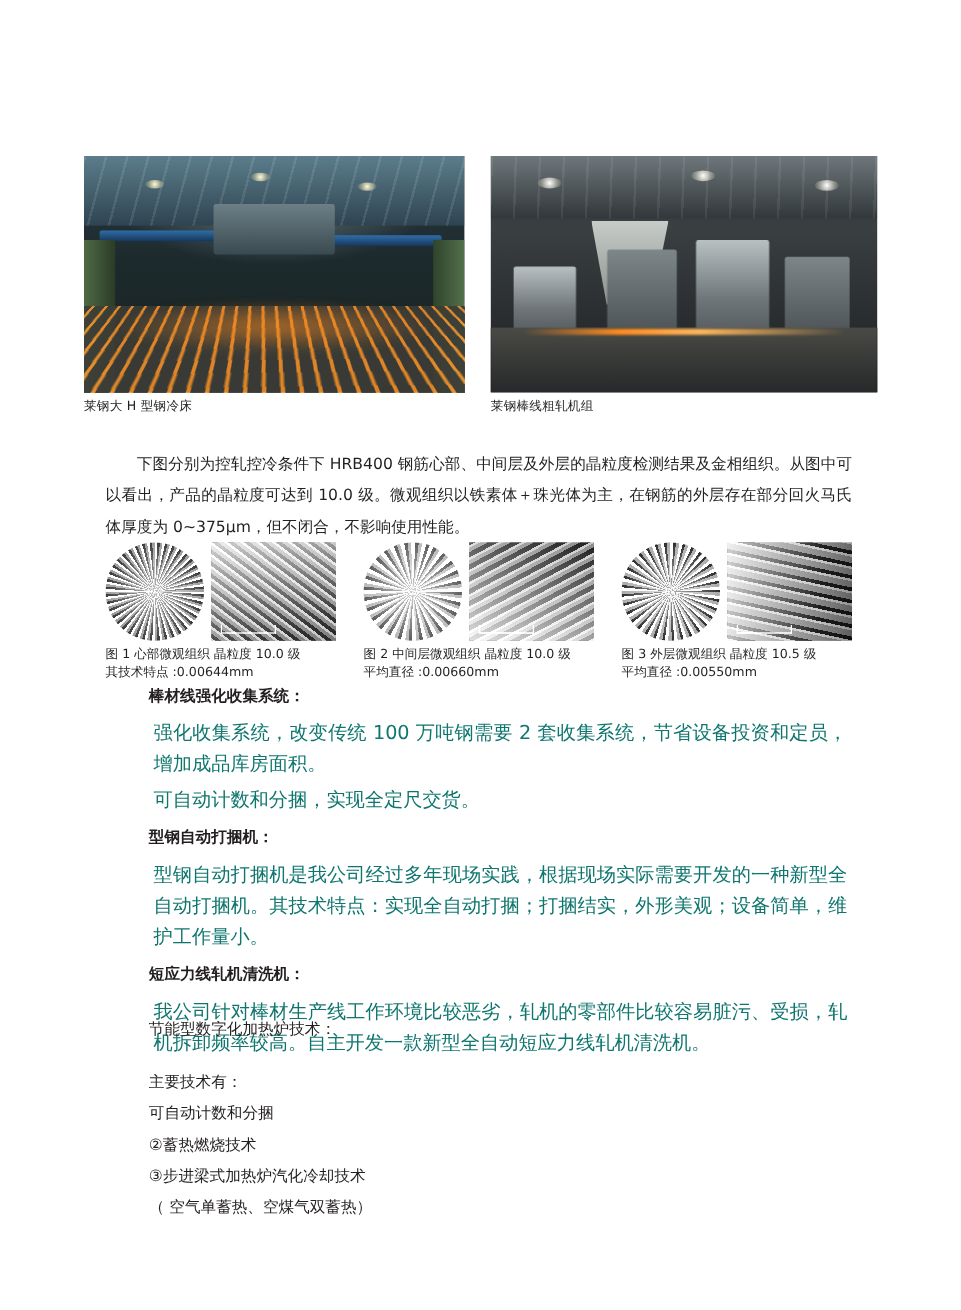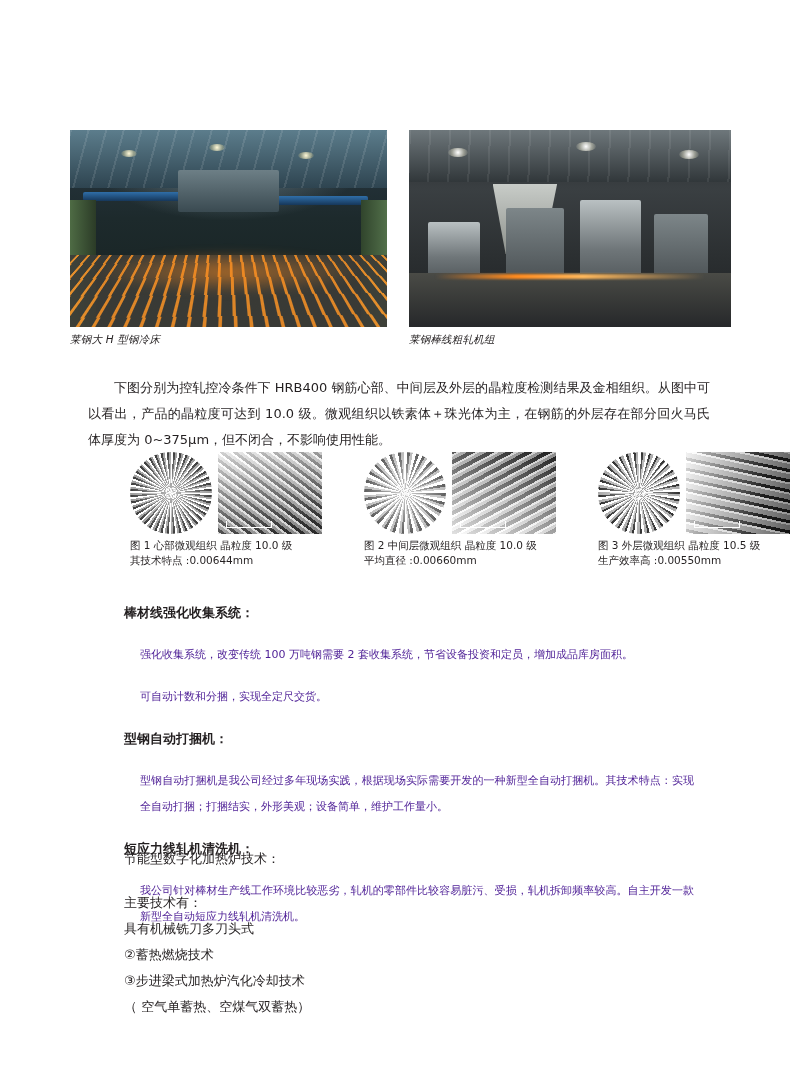--- a/index.html
+++ b/index.html
@@ -40,21 +40,20 @@
     position: relative;
     overflow: hidden;
     border: 0;
   }
   .photo-caption {
     font-size: 10.5px;
     line-height: 16px;
     margin-top: 4px;
     color: #231f20;
     letter-spacing: 0.2px;
-    font-style: italic;
   }
 
   
   .ph1 {
     background:
       radial-gradient(ellipse 60% 40% at 50% 18%, rgba(150,175,185,.55), rgba(20,35,45,0) 70%),
       linear-gradient(180deg,#2c4452 0%, #24323a 22%, #1d2a2c 45%, #16201f 100%);
   }
   .ph1 .ceiling {
     position:absolute; left:0; top:0; width:100%; height:58px;
@@ -146,21 +145,21 @@
 
   
   .micro-row {
     position: absolute;
     left: 88px;
     top: 452px;
     width: 626px;
     display: flex;
     justify-content: space-between;
   }
-  .micro-block { width: 196px; margin-left: 42px; }
+  .micro-block { width: 196px; }
   .micro-imgs { display:flex; height:82px; }
 
   .circ {
     width: 82px; height: 82px; border-radius: 50%;
     background:
       repeating-conic-gradient(from 0deg, #f2f2f2 0deg 3deg, #3a3a3a 3deg 6deg, #8e8e8e 6deg 9deg),
       radial-gradient(circle,#cfcfcf,#6b6b6b);
     background-blend-mode: overlay;
     filter: contrast(1.25);
     margin-right: 6px;
@@ -208,36 +207,36 @@
     font-size: 10.5px;
     line-height: 15px;
     margin-top: 4px;
     color: #231f20;
   }
 
   
   .tech {
     position: absolute;
     left: 124px;
-    top: 600px;
+    top: 568px;
     width: 586px;
   }
   .tech h3 {
     margin: 0 0 2px 0;
     font-size: 13px;
     line-height: 26px;
     font-weight: bold;
     color: #231f20;
   }
   .tech p {
-    margin: 16px;
-    font-size: 11px;
+    margin: 4px;
+    font-size: 16px;
     line-height: 26px;
     text-align: justify;
-    color: #4c1d95;
+    color: #0f766e;
   }
   .tech .blk { margin-bottom: 6px; }
 
   
   .cols {
     position: absolute;
     left: 124px;
     top: 846px;
     width: 586px;
     display: flex;
@@ -328,21 +327,21 @@
     </div>
 
     <div class="micro-block">
       <div class="micro-imgs">
         <div class="circ c3"></div>
         <div class="sq s3">
           <div class="scale"></div>
         </div>
       </div>
       <div class="micro-cap">图 3 外层微观组织 晶粒度 10.5 级</div>
-      <div class="micro-cap" style="margin-top:0">生产效率高 :0.00550mm</div>
+      <div class="micro-cap" style="margin-top:0">平均直径 :0.00550mm</div>
     </div>
   </div>
 
   <div class="tech">
 
     <div class="blk">
       <h3>棒材线强化收集系统：</h3>
       <p>强化收集系统，改变传统 100 万吨钢需要 2 套收集系统，节省设备投资和定员，增加成品库房面积。</p>
       <p>可自动计数和分捆，实现全定尺交货。</p>
     </div>
@@ -357,21 +356,21 @@
       <p>我公司针对棒材生产线工作环境比较恶劣，轧机的零部件比较容易脏污、受损，轧机拆卸频率较高。自主开发一款新型全自动短应力线轧机清洗机。</p>
     </div>
   </div>
 
   <div class="cols">
 
     <div class="col">
       <h3>节能型数字化加热炉技术：</h3>
       <p>主要技术有：</p>
       <ul>
-        <li>具有机械铣刀多刀头式</li>
+        <li>可自动计数和分捆</li>
         <li>②蓄热燃烧技术</li>
         <li>③步进梁式加热炉汽化冷却技术</li>
         <li>（ 空气单蓄热、空煤气双蓄热）</li>
       </ul>
     </div>
 
   </div>
 
 </div>
 

